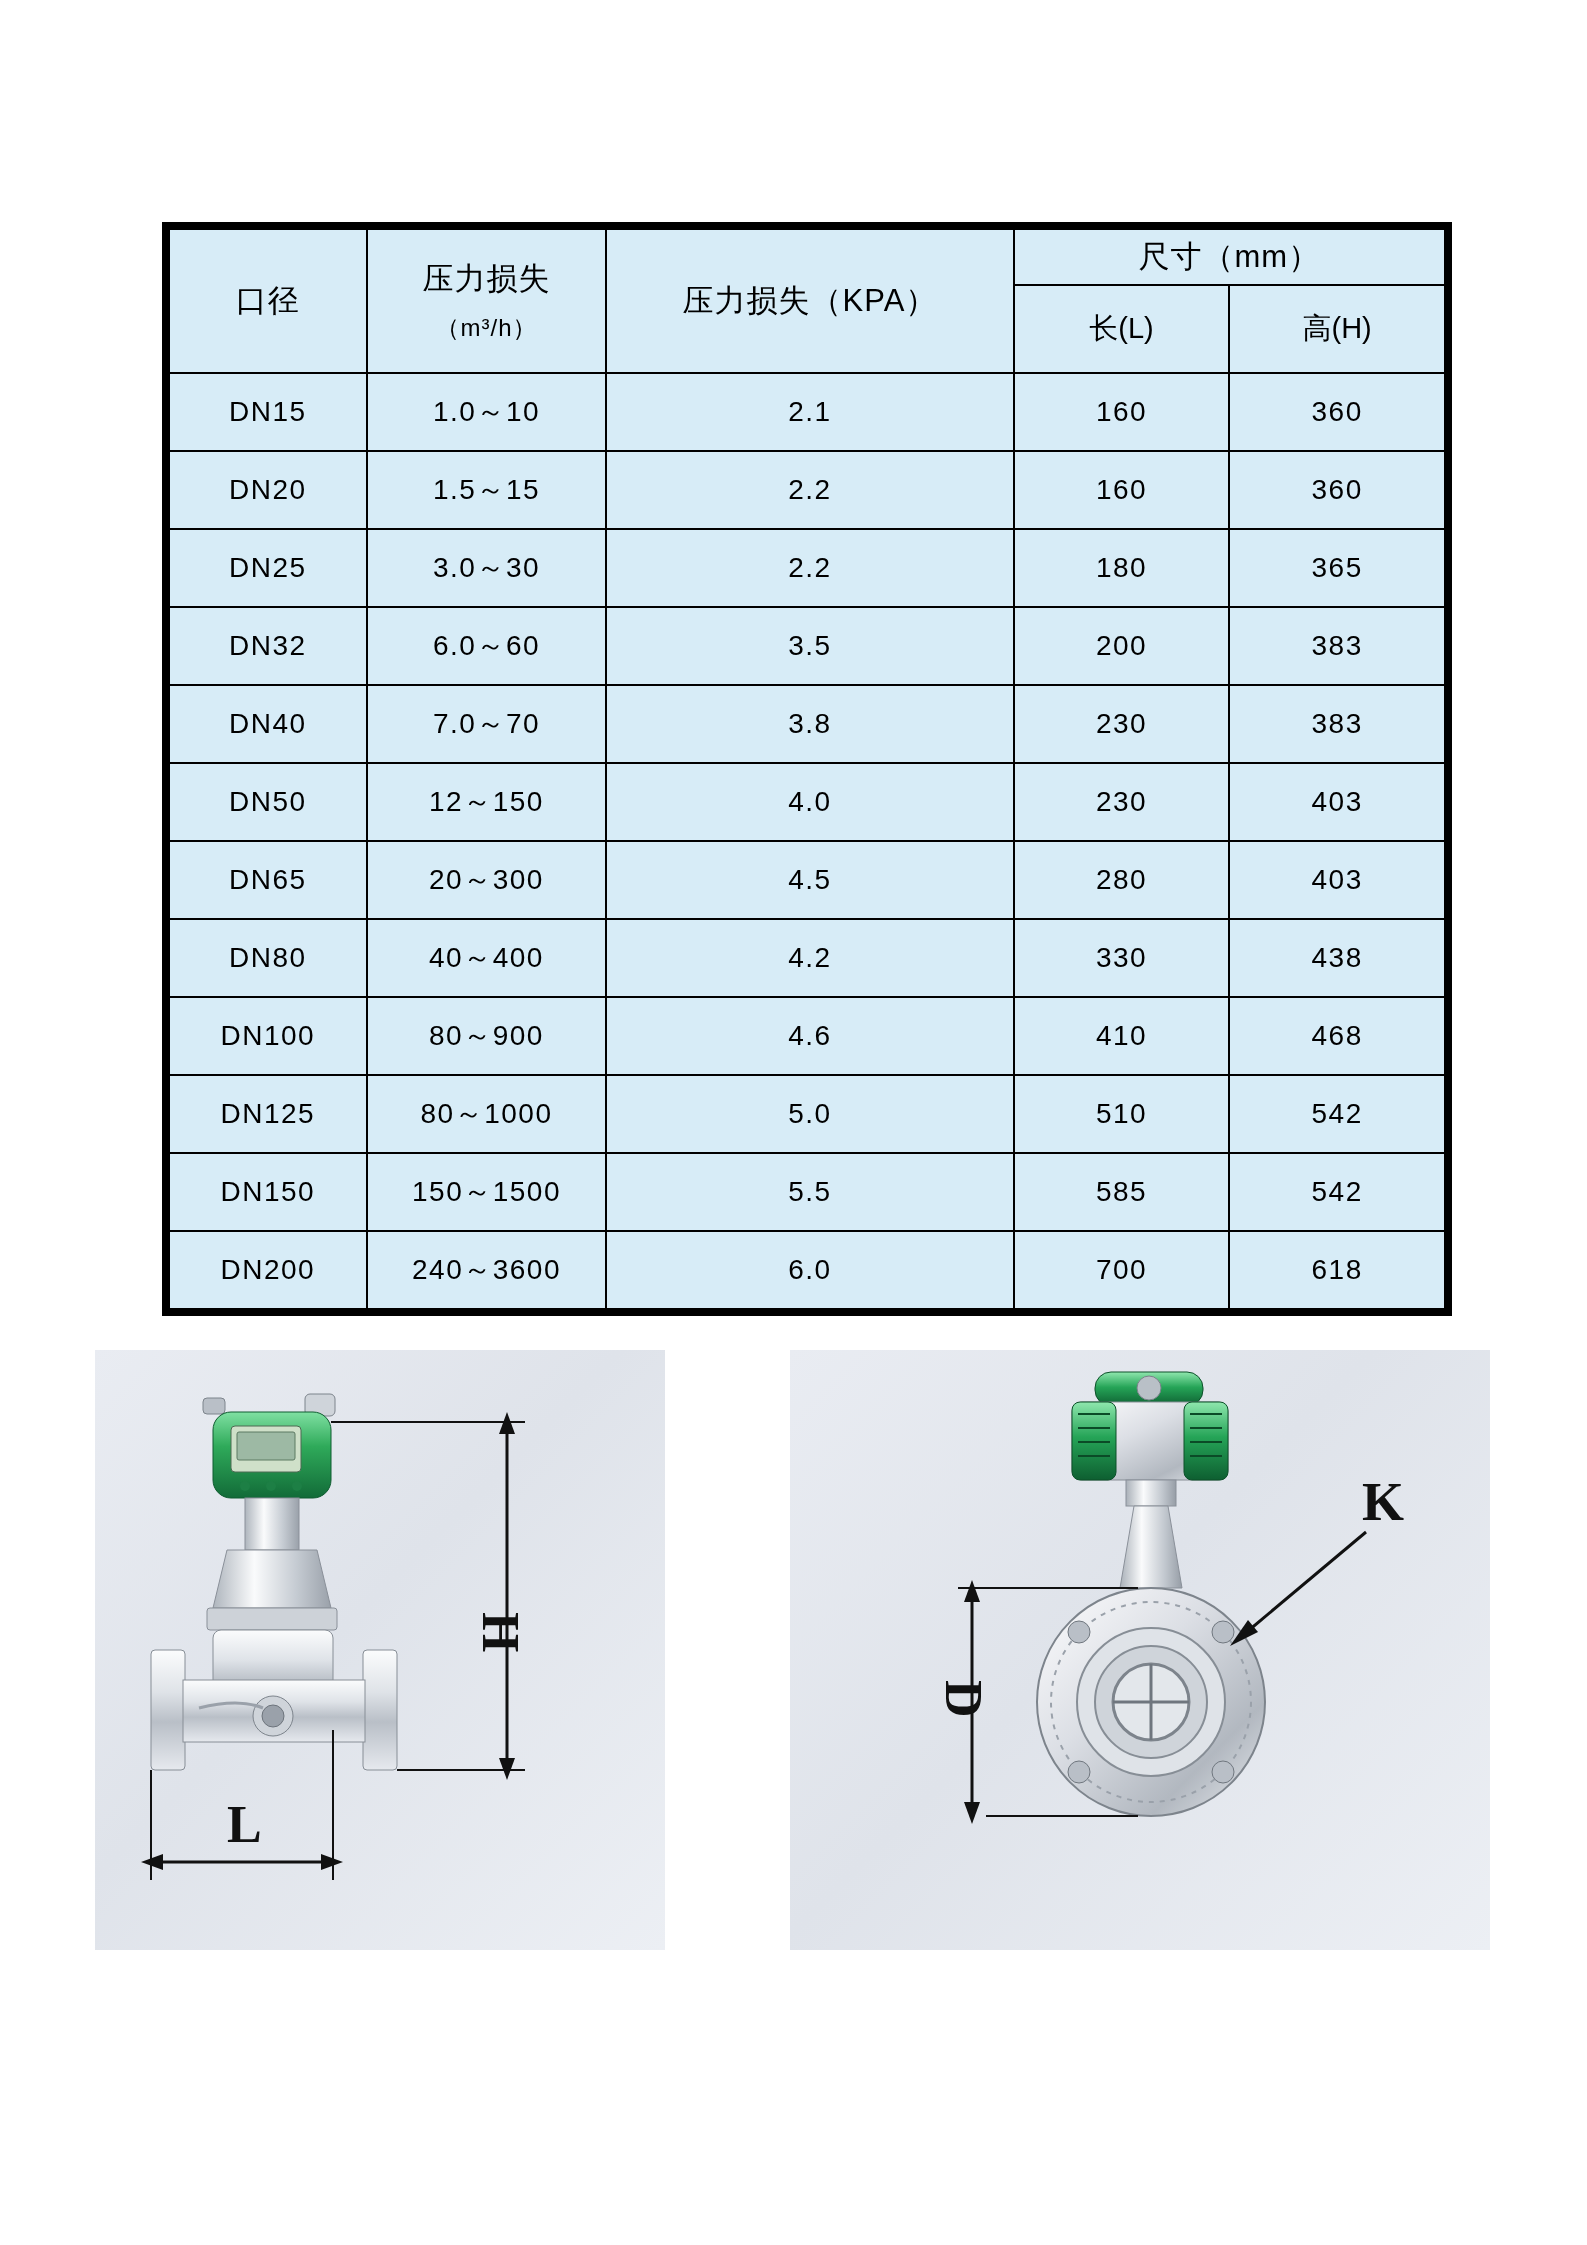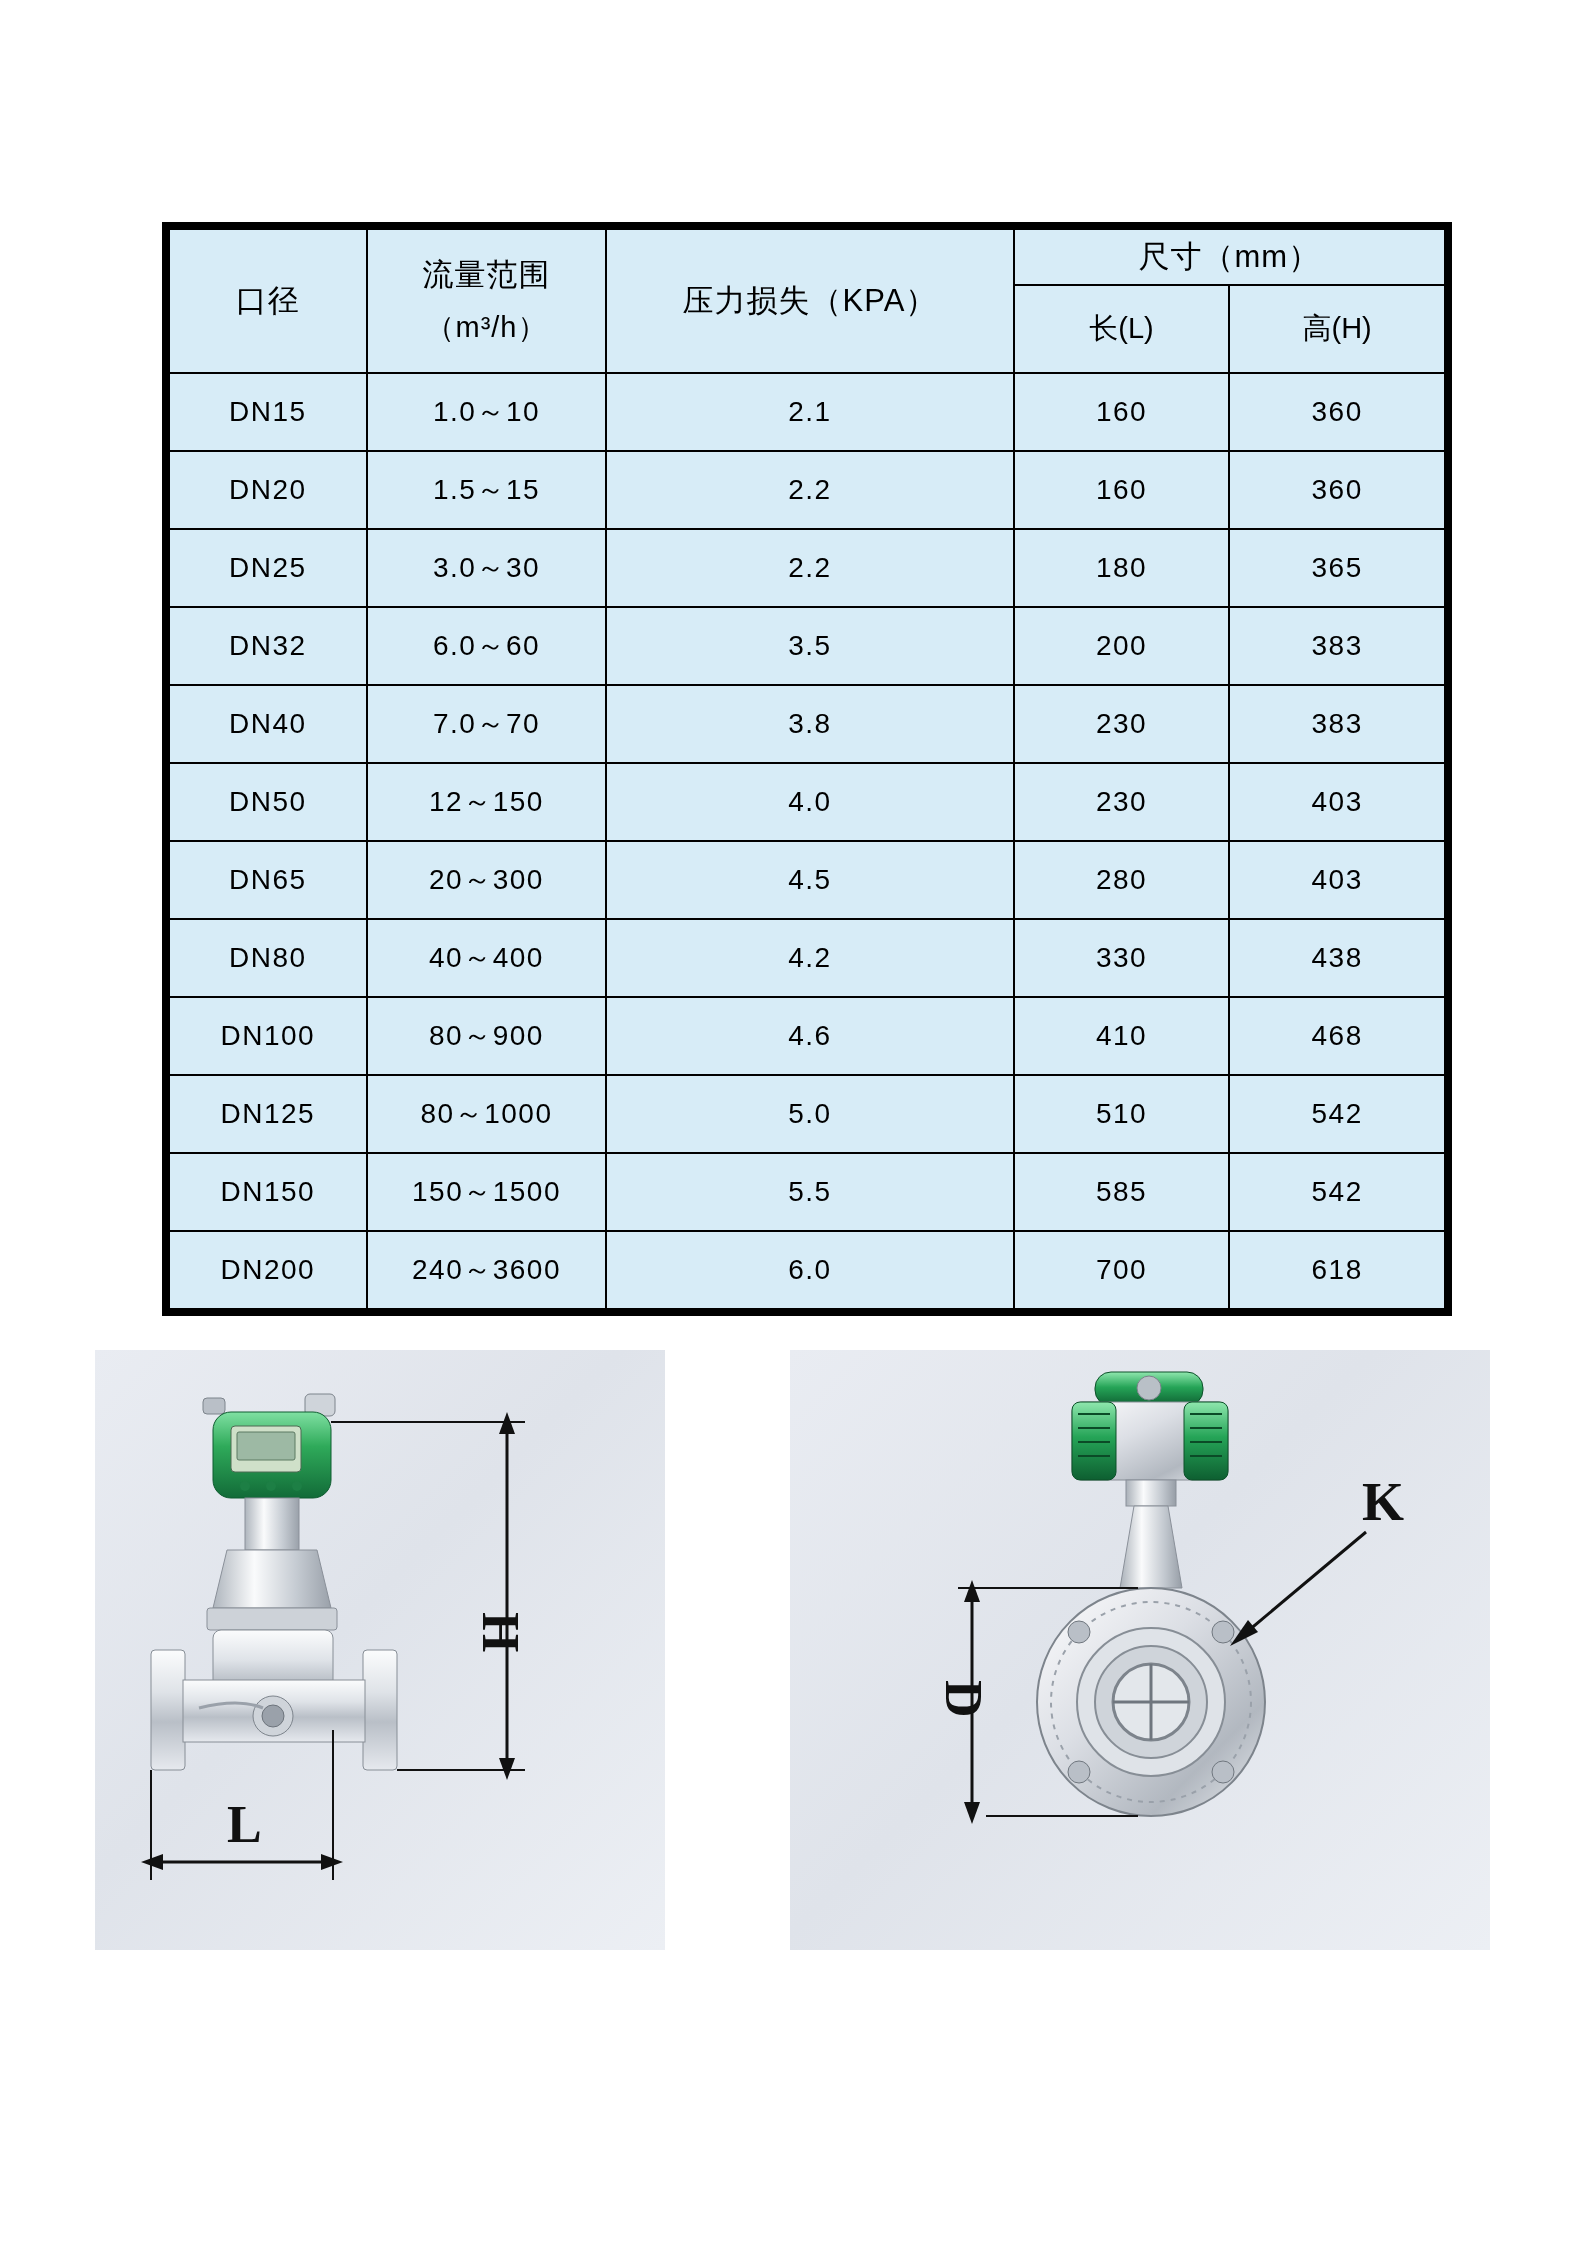--- a/index.html
+++ b/index.html
@@ -33,21 +33,21 @@
     color:#000;
     background:#d7ecf7;
   }
   .hdr-cell{
     font-size:31px;
     padding:6px 2px;
     letter-spacing:1px;
   }
   .hdr-cell .sub{
     display:block;
-    font-size:29px;
+    font-size:24px;
     margin-top:12px;
   }
   .hdr-small{
     font-size:29px;
     padding:23px 2px;
   }
   .data-cell{
     font-size:28px;
     padding:19px 2px;
     letter-spacing:1.5px;
@@ -88,21 +88,21 @@
       <col class="c0">
         <col class="c1">
         <col class="c2">
         <col class="c3">
         <col class="c4">
     </colgroup>
     <thead>
       <tr>
         <th class="hdr-cell" rowspan="2">口径</th>
         <th class="hdr-cell" rowspan="2">
-          <span>流量范围</span>
+          <span>压力损失</span>
           <span class="sub">（m³/h）</span>
         </th>
         <th class="hdr-cell" rowspan="2">压力损失（KPA）</th>
         <th class="hdr-cell" colspan="2">尺寸（mm）</th>
       </tr>
       <tr>
         <th class="hdr-small">长(L)</th>
         <th class="hdr-small">高(H)</th>
       </tr>
     </thead>

